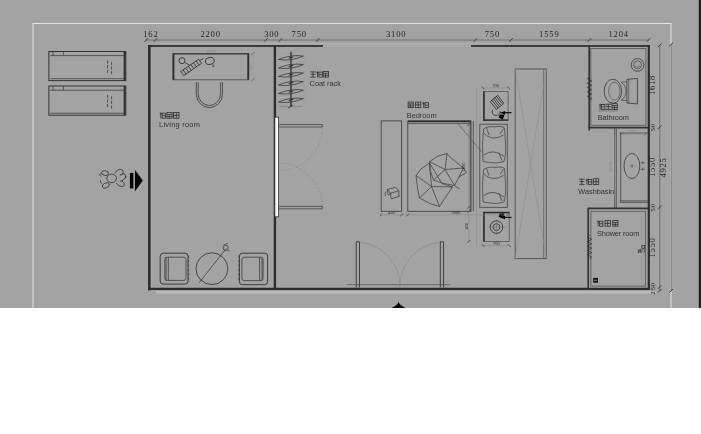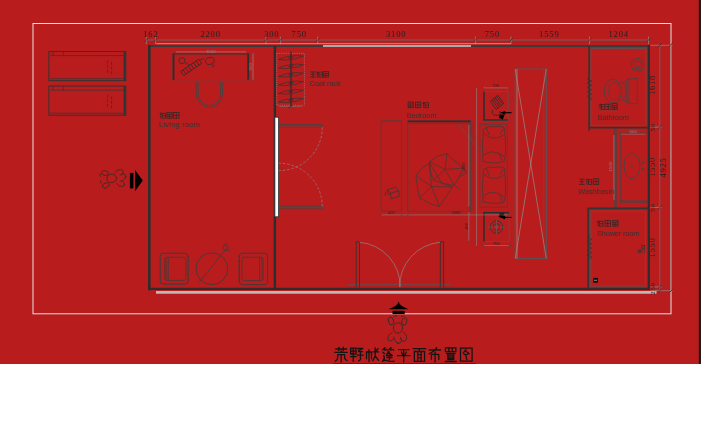--- a/index.html
+++ b/index.html
@@ -1,16 +1,16 @@
 <!DOCTYPE html>
 <html><head>
 <meta charset="utf-8">
 <style>
 html,body{margin:0;padding:0;background:#fff;}
-#stage{position:relative;width:701px;height:364px;background:#b91c1c;overflow:hidden;}
+#stage{position:relative;width:701px;height:308px;background:#a3a3a3;overflow:hidden;}
 svg{position:absolute;left:0;top:0;}
 text{font-family:"Liberation Serif",serif;fill:#222;}
 .sans{font-family:"Liberation Sans",sans-serif;fill:#333;}
 .tiny{font-family:"Liberation Sans",sans-serif;fill:#7d8695;}
 </style>
 </head>
 <body>
 <div id="stage">
 <svg width="701" height="434" viewBox="0 0 701 434">
 <defs>

